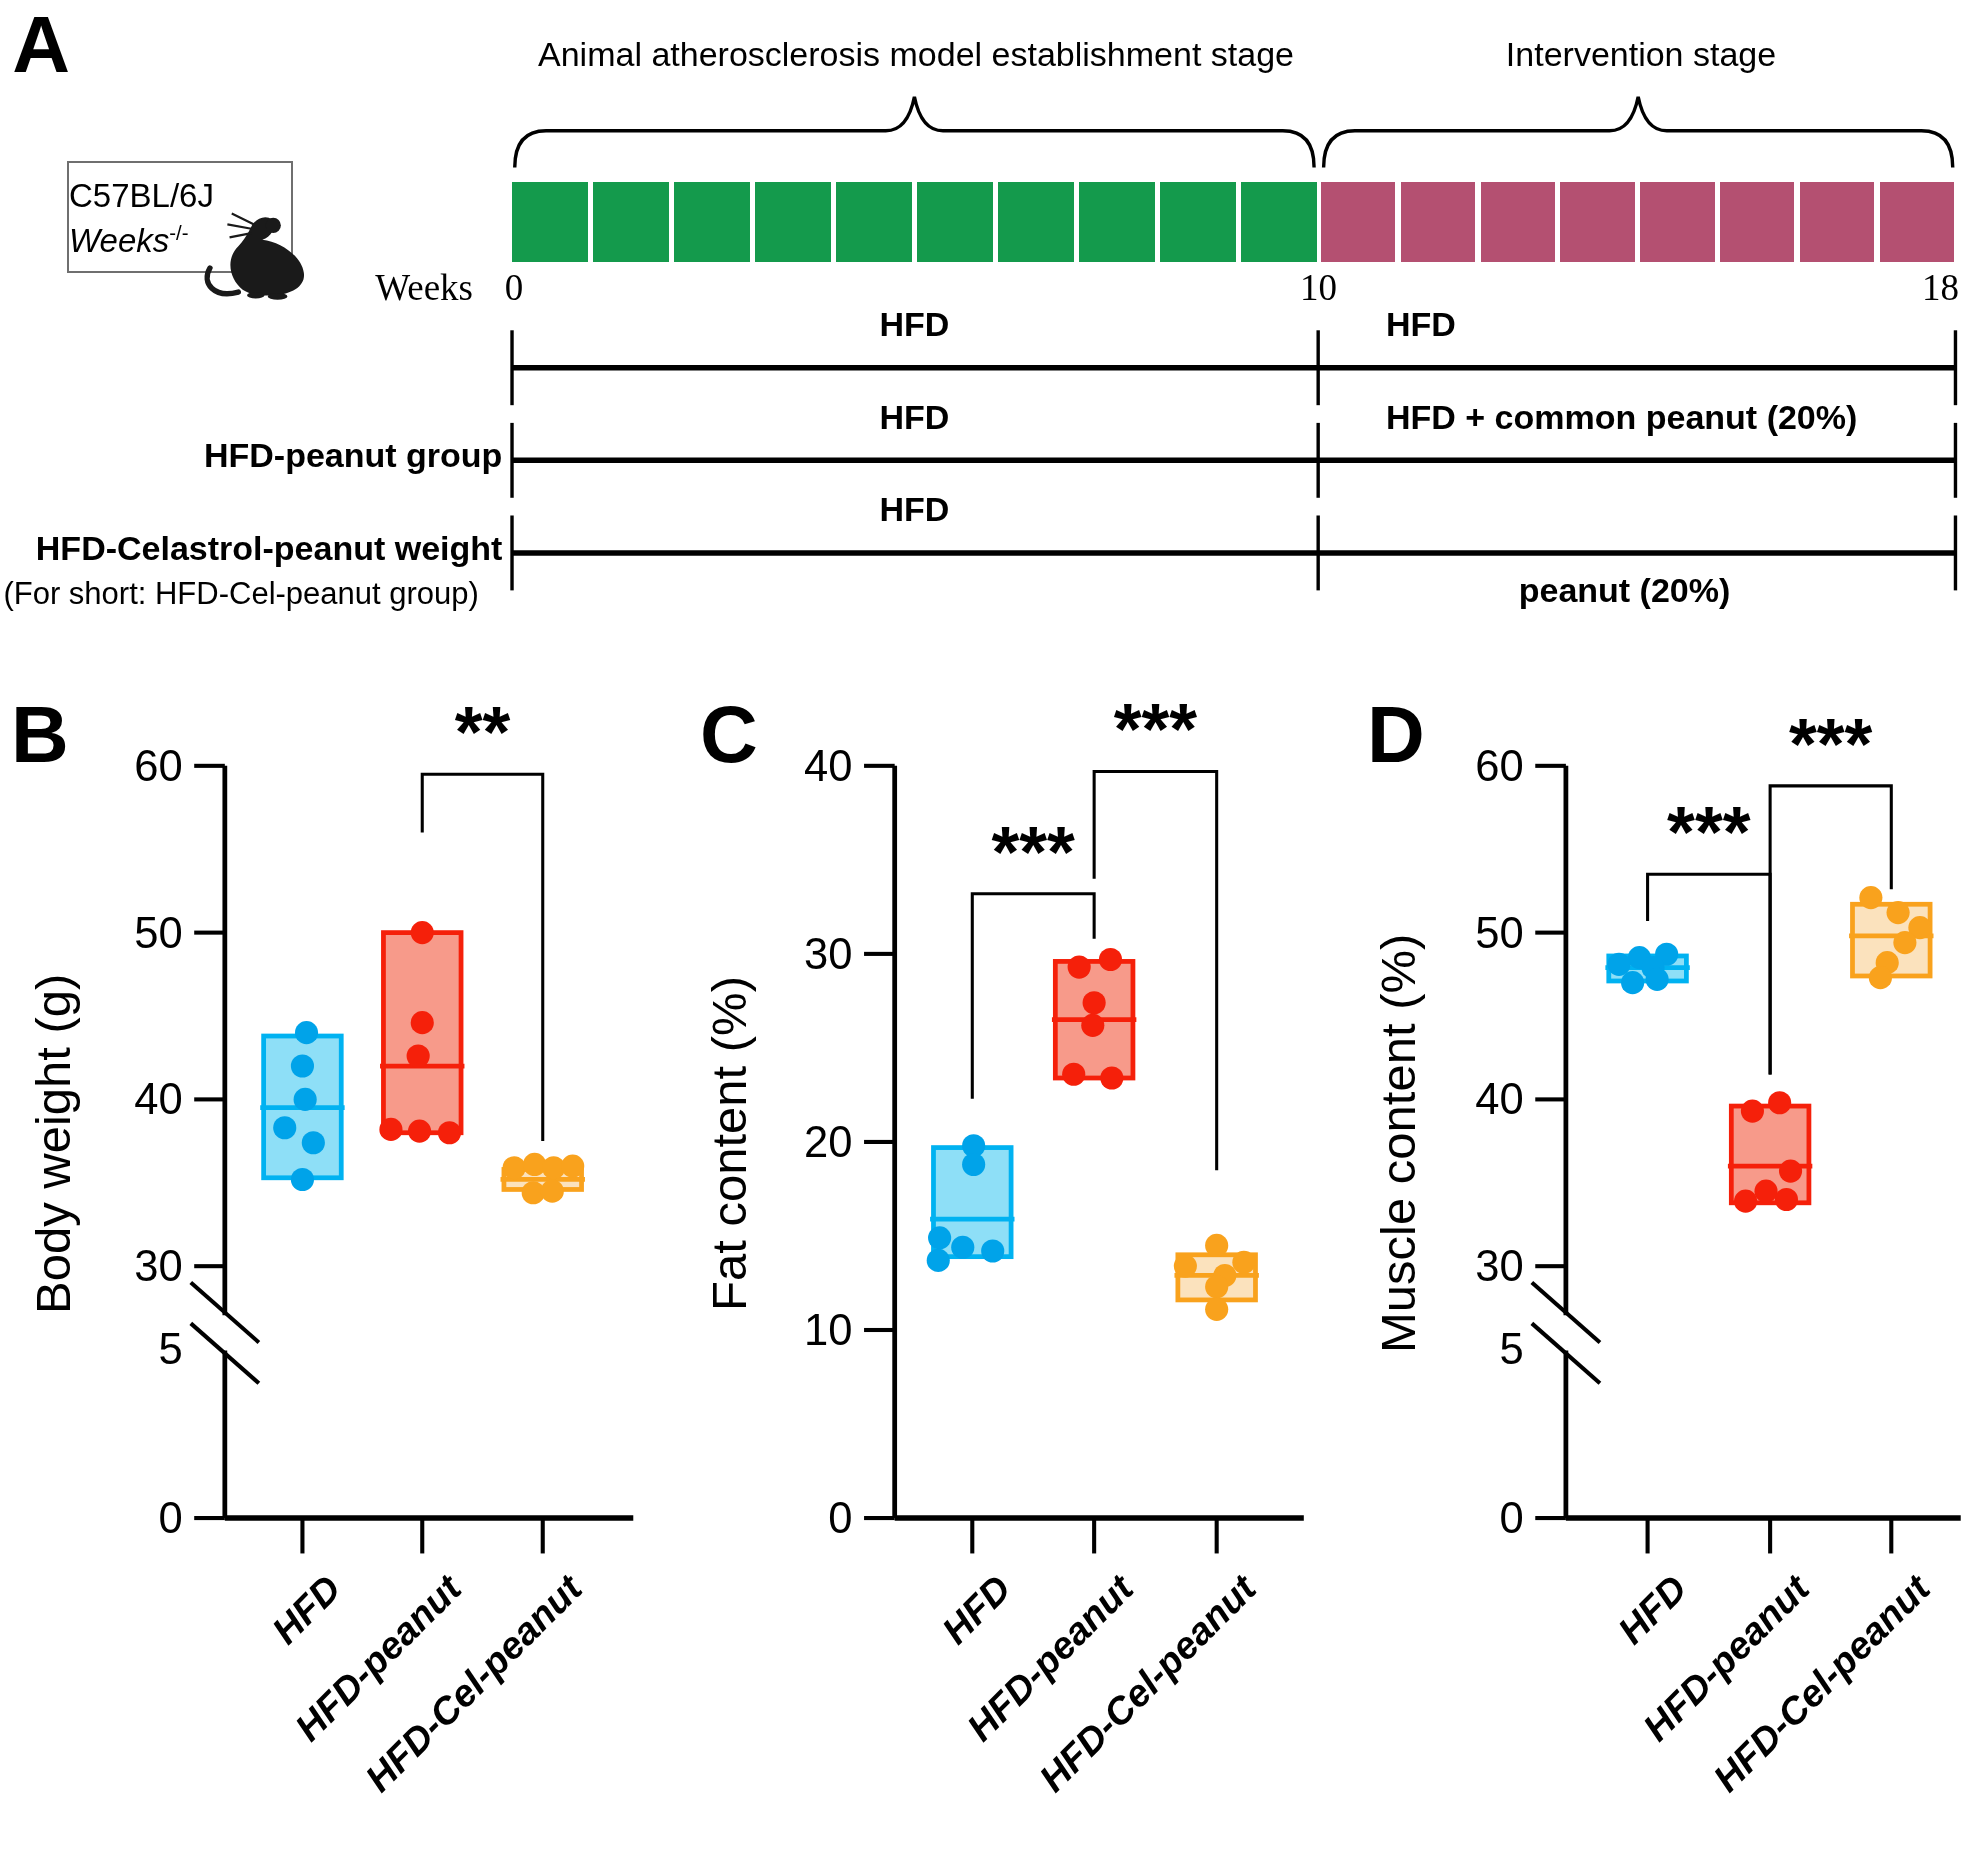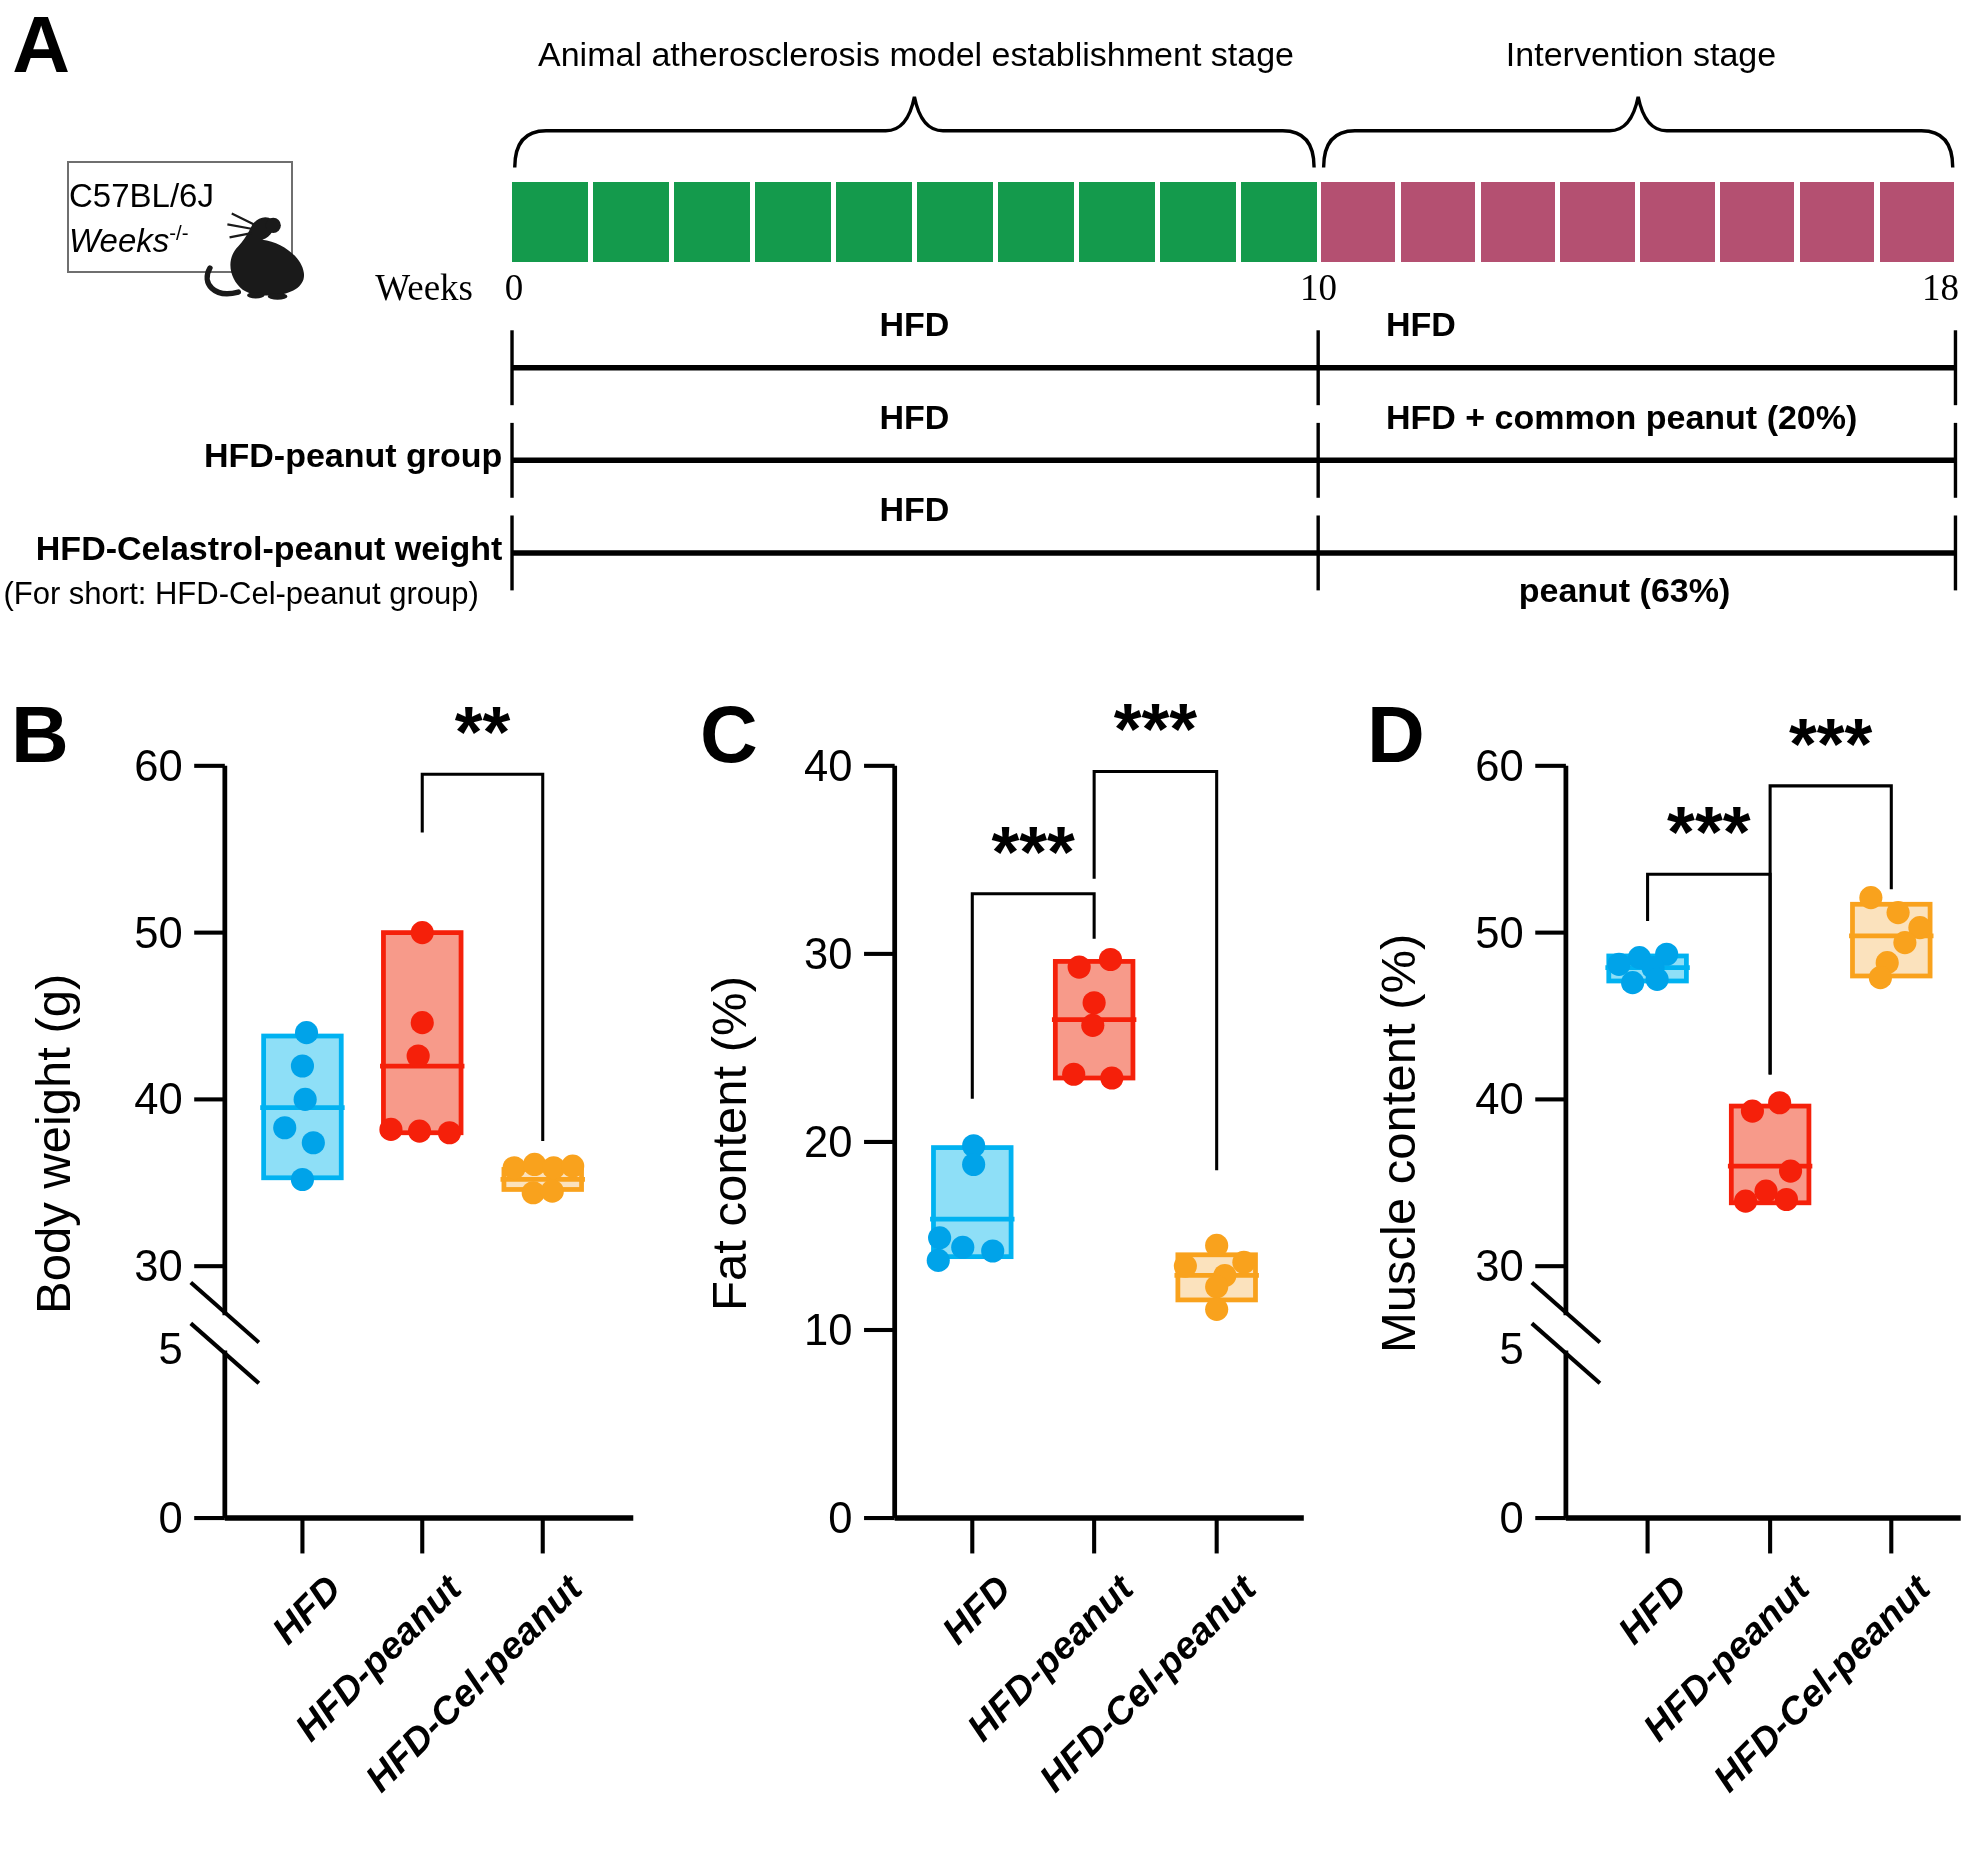--- a/index.html
+++ b/index.html
@@ -98,21 +98,21 @@
 
   <div class="abs grp-label" style="left:3.4px;top:436px;width:499px;">HFD-peanut group</div>
   <div class="abs grp-label" style="left:3.4px;top:529px;width:499px;">HFD-Celastrol-peanut weight</div>
   <div class="abs grp-sub" style="left:3.4px;top:576px;width:499px;">(For short: HFD-Cel-peanut group)</div>
 
   <div class="abs seg-label seg-center" style="left:515px;top:305px;width:799px;">HFD</div>
   <div class="abs seg-label" style="left:1386px;top:305px;width:572px;">HFD</div>
   <div class="abs seg-label seg-center" style="left:515px;top:398px;width:799px;">HFD</div>
   <div class="abs seg-label" style="left:1386px;top:398px;width:572px;">HFD + common peanut (20%)</div>
   <div class="abs seg-label seg-center" style="left:515px;top:490px;width:799px;">HFD</div>
-  <div class="abs seg-label seg-center" style="left:1386px;top:571px;width:477px;">peanut (63%)</div>
+  <div class="abs seg-label seg-center" style="left:1386px;top:571px;width:477px;">peanut (20%)</div>
 
   <div class="abs panel-letter" style="left:11px;top:695px;">B</div>
   <div class="abs panel-letter" style="left:700px;top:695px;">C</div>
   <div class="abs panel-letter" style="left:1367px;top:695px;">D</div>
 
   <div class="abs ylabel" style="left:20.4px;top:769px;height:749px;width:65px;">Body weight (g)</div>
   <div class="abs ylabel" style="left:696px;top:769px;height:749px;width:65px;">Fat content (%)</div>
   <div class="abs ylabel" style="left:1365px;top:769px;height:749px;width:65px;">Muscle content (%)</div>
 
   <svg id="chart-svg" width="1965" height="1870" viewBox="0 0 2886 2747">

